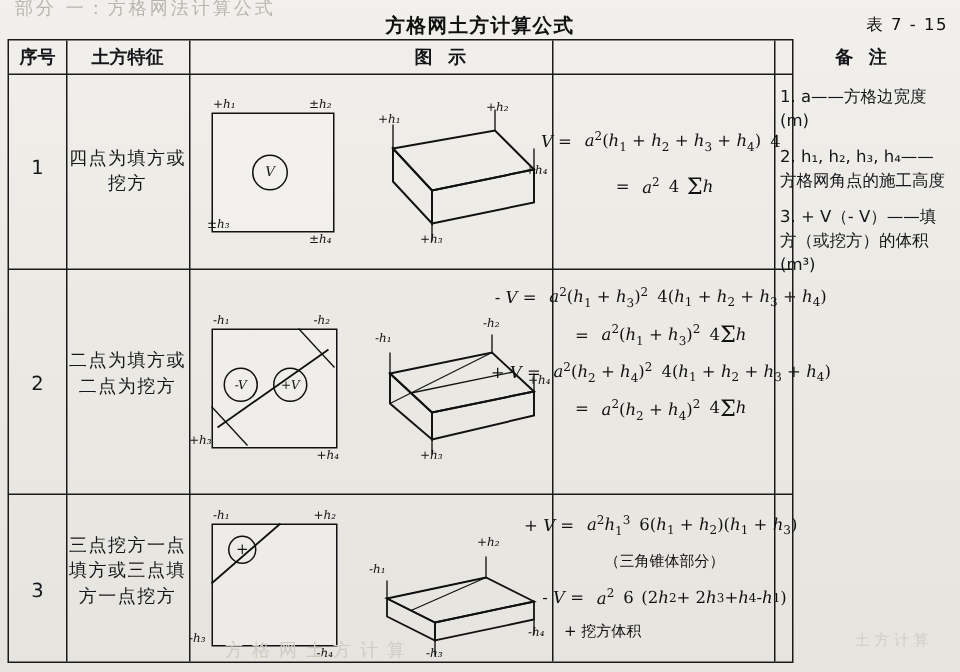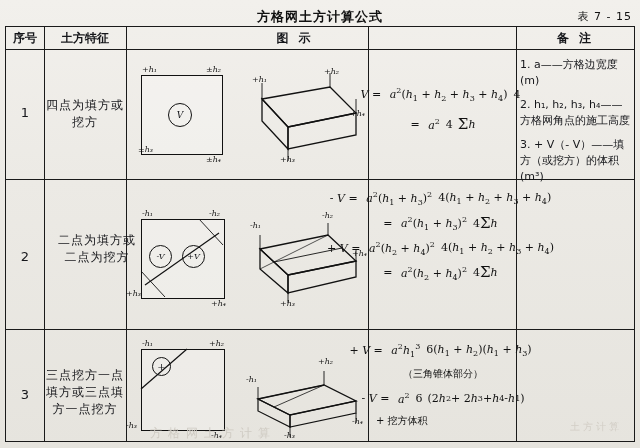--- a/index.html
+++ b/index.html
@@ -25,21 +25,21 @@
   }
   .title{
     position:absolute;left:0;top:8px;width:640px;text-align:center;
     font-size:13px;font-weight:bold;letter-spacing:1px;color:#111;
   }
   .tableno{
     position:absolute;right:8px;top:9px;font-size:11px;color:#111;
     letter-spacing:1px;
   }
   .tbl{
-    position:absolute;left:5px;top:26px;width:630px;height:416px;
+    position:absolute;left:5px;top:26px;width:524px;height:416px;
     border-top:1.6px solid #1a1a1a;border-bottom:1.6px solid #1a1a1a;
     border-left:1.4px solid #1a1a1a;border-right:1.4px solid #1a1a1a;
     box-sizing:border-box;
   }
   .vline{position:absolute;top:0;bottom:0;width:1.2px;background:#1a1a1a;}
   .hline{position:absolute;left:0;right:0;height:1.2px;background:#1a1a1a;}
 
   .hdr{position:absolute;top:0;height:22px;line-height:22px;text-align:center;
        font-size:12px;font-weight:bold;letter-spacing:3px;}
   .cell{position:absolute;box-sizing:border-box;}
@@ -73,20 +73,23 @@
   .watermark2{
     position:absolute;right:18px;bottom:14px;font-size:10px;color:#d2cec6;
     letter-spacing:3px;
   }
 </style>
 </head>
 <body>
 
 <div class="page">
 
+  <div class="topstrip">
+    <span class="ghost">部分  一：方格网法计算公式</span>
+  </div>
 
   <div class="title">方格网土方计算公式</div>
   <div class="tableno">表 7 - 15</div>
 
   <div class="tbl">
 
     <div class="vline" style="left:38px;"></div>
     <div class="vline" style="left:120px;"></div>
     <div class="vline" style="left:362px;"></div>
     <div class="vline" style="left:510px;"></div>
@@ -140,21 +143,21 @@
         <span class="frac">
           <span class="top"><span class="it">a</span><sup>2</sup></span>
           <span class="bar"></span>
           <span class="bot">4</span>
         </span>
         <span class="sig">Σ</span><span class="it">h</span>
       </div>
     </div>
 
     <div class="cell num" style="left:0;top:222px;width:38px;">2</div>
-    <div class="cell feat" style="left:52px;top:205px;width:78px;">二点为填方或二点为挖方</div>
+    <div class="cell feat" style="left:40px;top:205px;width:78px;">二点为填方或二点为挖方</div>
 
     <div>
       <div class="sq" style="left:135px;top:192px;width:82px;height:78px;"></div>
       <div class="lbl" style="left:136px;top:182px;">-h₁</div>
       <div class="lbl" style="left:203px;top:182px;">-h₂</div>
       <div class="lbl" style="left:120px;top:262px;">+h₃</div>
       <div class="lbl" style="left:205px;top:272px;">+h₄</div>
       <svg style="left:135px;top:192px;width:82px;height:78px;">
         <line x1="4" y1="66" x2="78" y2="14" stroke="#111" stroke-width="1.2"></line>
         <line x1="0" y1="52" x2="24" y2="78" stroke="#111" stroke-width="0.9"></line>
@@ -209,21 +212,21 @@
         =&nbsp;
         <span class="frac">
           <span class="top"><span class="it">a</span><sup>2</sup>(<span class="it">h</span><sub>2</sub> + <span class="it">h</span><sub>4</sub>)<sup>2</sup></span>
           <span class="bar"></span>
           <span class="bot">4<span class="sig">Σ</span><span class="it">h</span></span>
         </span>
       </div>
     </div>
 
     <div class="cell num" style="left:0;top:360px;width:38px;">3</div>
-    <div class="cell feat" style="left:40px;top:340px;width:78px;">三点挖方一点填方或三点填方一点挖方</div>
+    <div class="cell feat" style="left:40px;top:328px;width:78px;">三点挖方一点填方或三点填方一点挖方</div>
 
     <div>
       <div class="sq" style="left:135px;top:322px;width:82px;height:80px;"></div>
       <div class="lbl" style="left:136px;top:312px;">-h₁</div>
       <div class="lbl" style="left:203px;top:312px;">+h₂</div>
       <div class="lbl" style="left:120px;top:394px;">-h₃</div>
       <div class="lbl" style="left:205px;top:404px;">-h₄</div>
       <svg style="left:135px;top:322px;width:82px;height:80px;">
         <line x1="46" y1="0" x2="0" y2="40" stroke="#111" stroke-width="1.2"></line>
       </svg>

